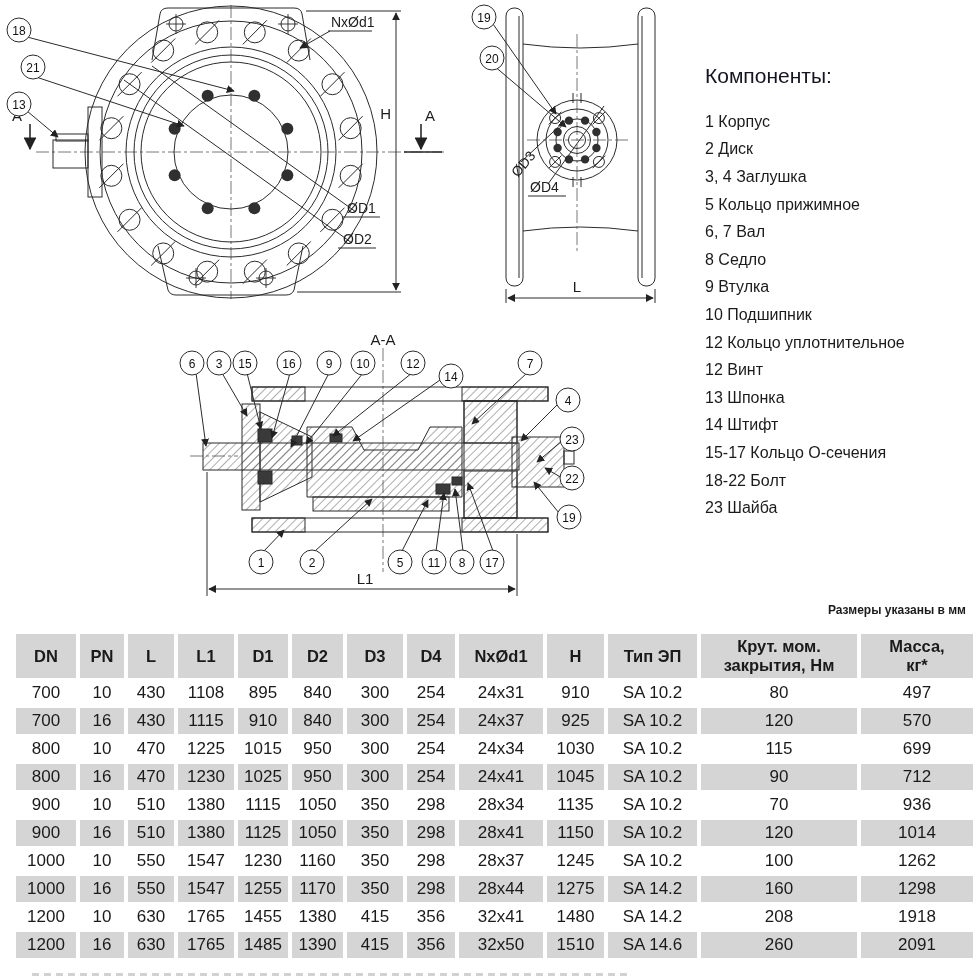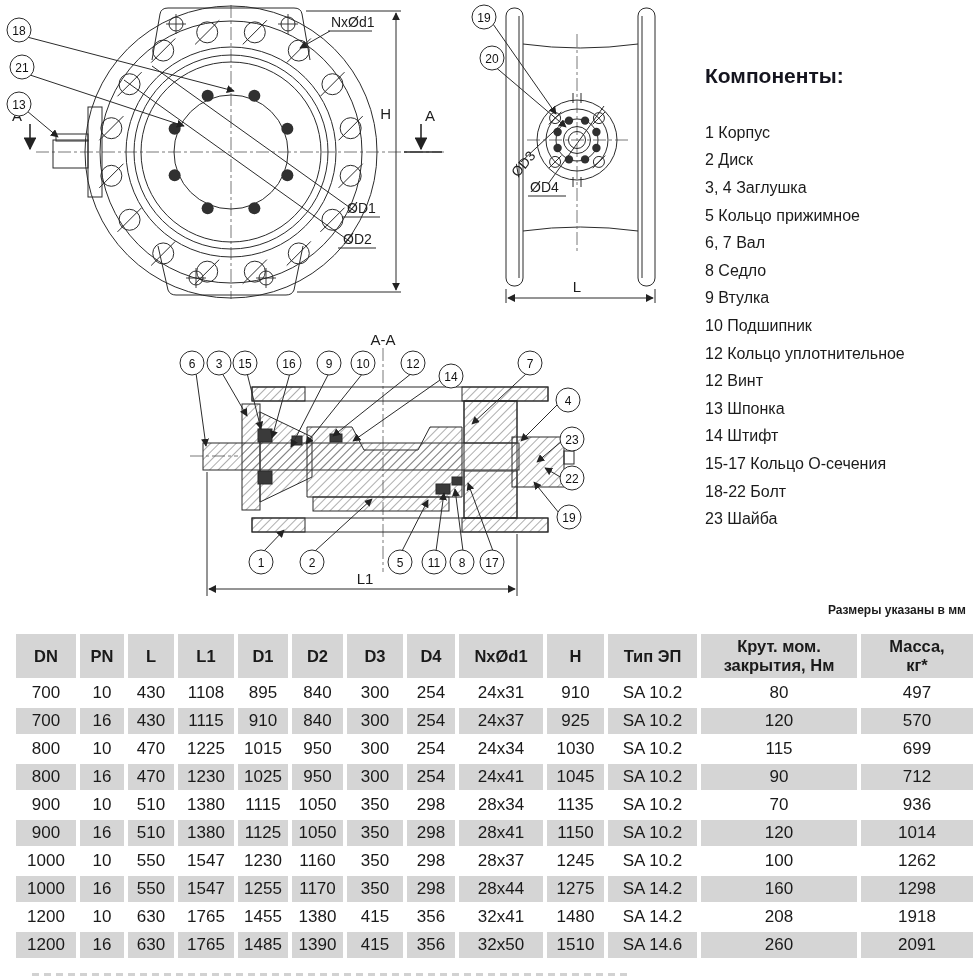--- a/index.html
+++ b/index.html
@@ -8,21 +8,21 @@
   svg text{font-family:"Liberation Sans",sans-serif;fill:#1d1d1d;}
   .lbl{font-size:14px;}
   .lbl-big{font-size:15px;}
   .cl{stroke:#6a6a6a;stroke-width:0.9;stroke-dasharray:13 3 3 3;fill:none;}
 
   .callout{position:absolute;width:23px;height:23px;border:1.4px solid #2b2b2b;border-radius:50%;
            background:#fff;display:flex;align-items:center;justify-content:center;
            font-size:12px;color:#111;transform:translate(-50%,-50%);z-index:5;}
 
   #components{position:absolute;left:705px;top:64px;width:270px;}
-  #components .comp-title{font-size:21px;font-weight:bold;color:#15151f;margin-bottom:31px;}
+  #components .comp-title{font-size:21px;font-weight:normal;color:#15151f;margin-bottom:20px;}
   .comp-item{height:27.6px;display:flex;align-items:center;font-size:16px;color:#1b1b1b;}
 
   #units-note{position:absolute;top:603px;right:14px;font-size:12px;font-weight:bold;color:#1b1b1b;}
 
   #spec-table{position:absolute;left:12px;top:632px;width:956px;border-collapse:separate;
               border-spacing:4px 2px;table-layout:fixed;}
   #spec-table th{background:#d5d5d5;font-size:16.5px;font-weight:bold;height:44px;
                  vertical-align:middle;text-align:center;line-height:1.15;white-space:pre-line;padding:0;}
   #spec-table td{font-size:17px;height:26px;line-height:26px;text-align:center;padding:0;}
   #spec-table tr.stripe td{background:#d5d5d5;}
@@ -265,21 +265,21 @@
       <line x1="463" y1="551" x2="455" y2="489" marker-end="url(#arr)"></line>
       <line x1="493" y1="551" x2="468" y2="483" marker-end="url(#arr)"></line>
     </g>
 
     <text class="lbl-big" x="383" y="345" text-anchor="middle">A-A</text>
     <text class="lbl-big" x="365" y="584" text-anchor="middle">L1</text>
   </svg>
 
   <div id="callouts">
       <div class="callout" style="left: 19px; top: 30px;">18</div>
-      <div class="callout" style="left: 22px; top: 67px;">21</div>
+      <div class="callout" style="left: 33px; top: 67px;">21</div>
       <div class="callout" style="left: 19px; top: 104px;">13</div>
       <div class="callout" style="left: 484px; top: 17px;">19</div>
       <div class="callout" style="left: 492px; top: 58px;">20</div>
       <div class="callout" style="left: 192px; top: 363px;">6</div>
       <div class="callout" style="left: 219px; top: 363px;">3</div>
       <div class="callout" style="left: 245px; top: 363px;">15</div>
       <div class="callout" style="left: 289px; top: 363px;">16</div>
       <div class="callout" style="left: 329px; top: 363px;">9</div>
       <div class="callout" style="left: 363px; top: 363px;">10</div>
       <div class="callout" style="left: 413px; top: 363px;">12</div>

